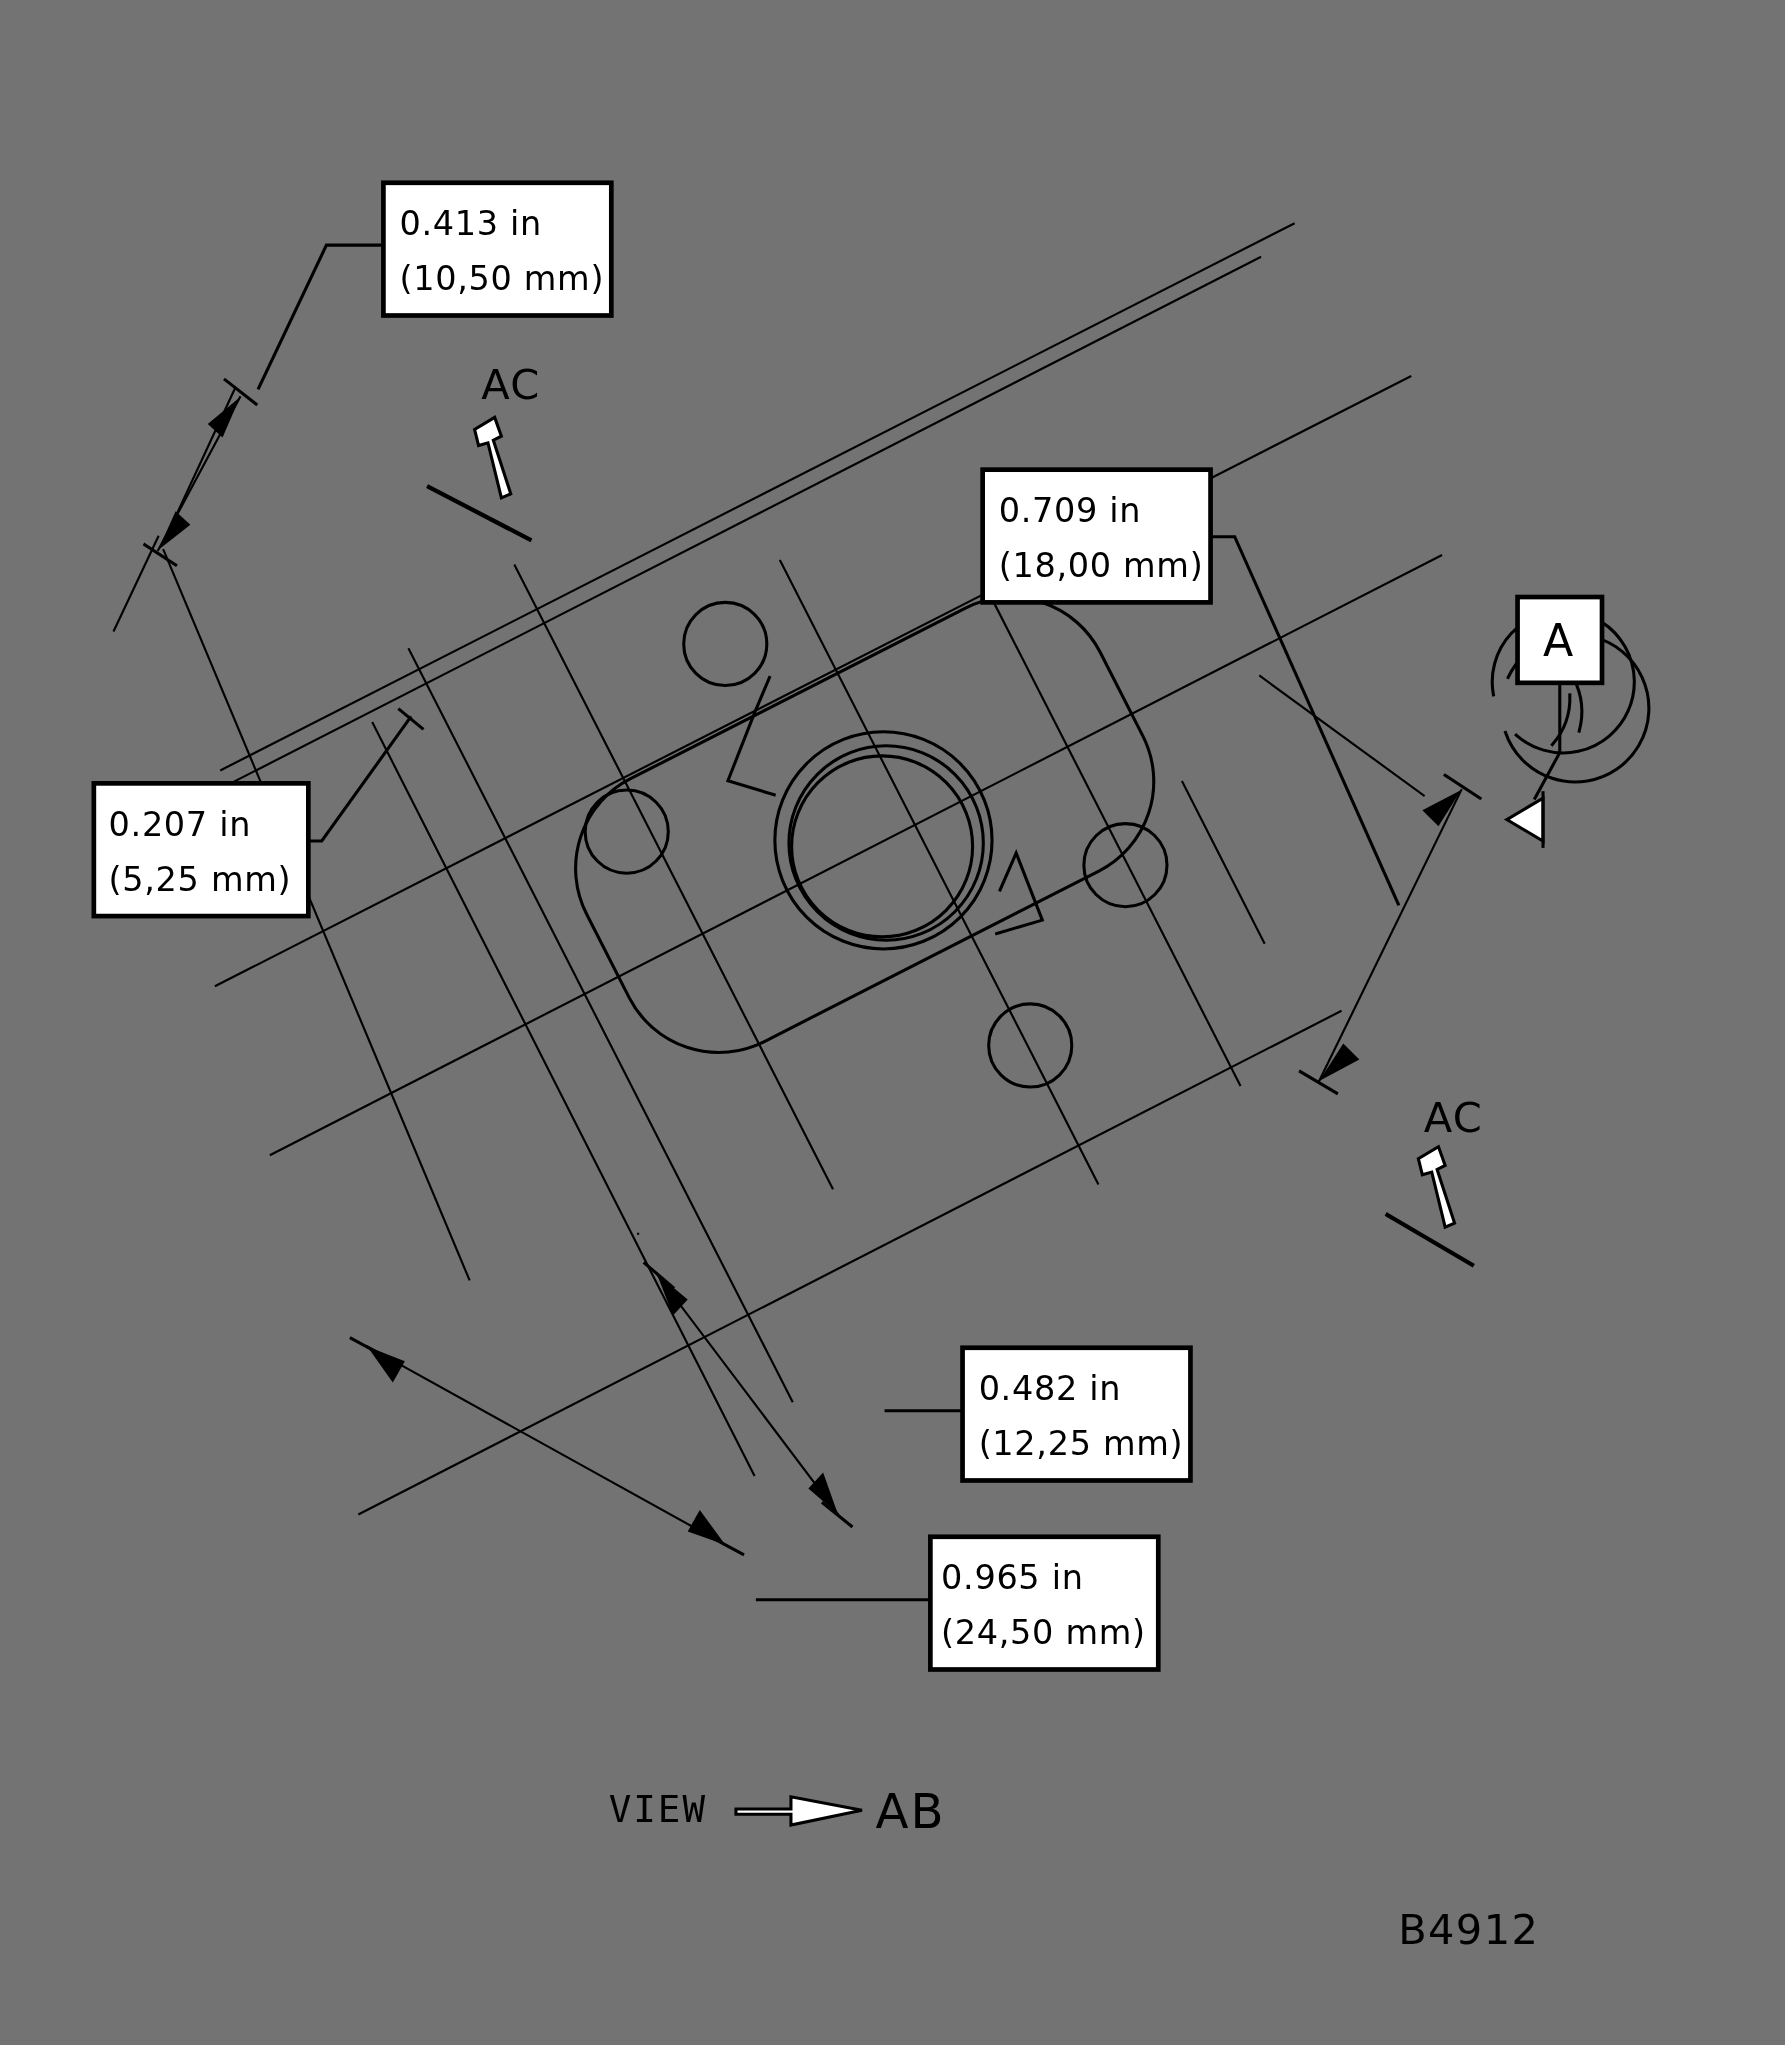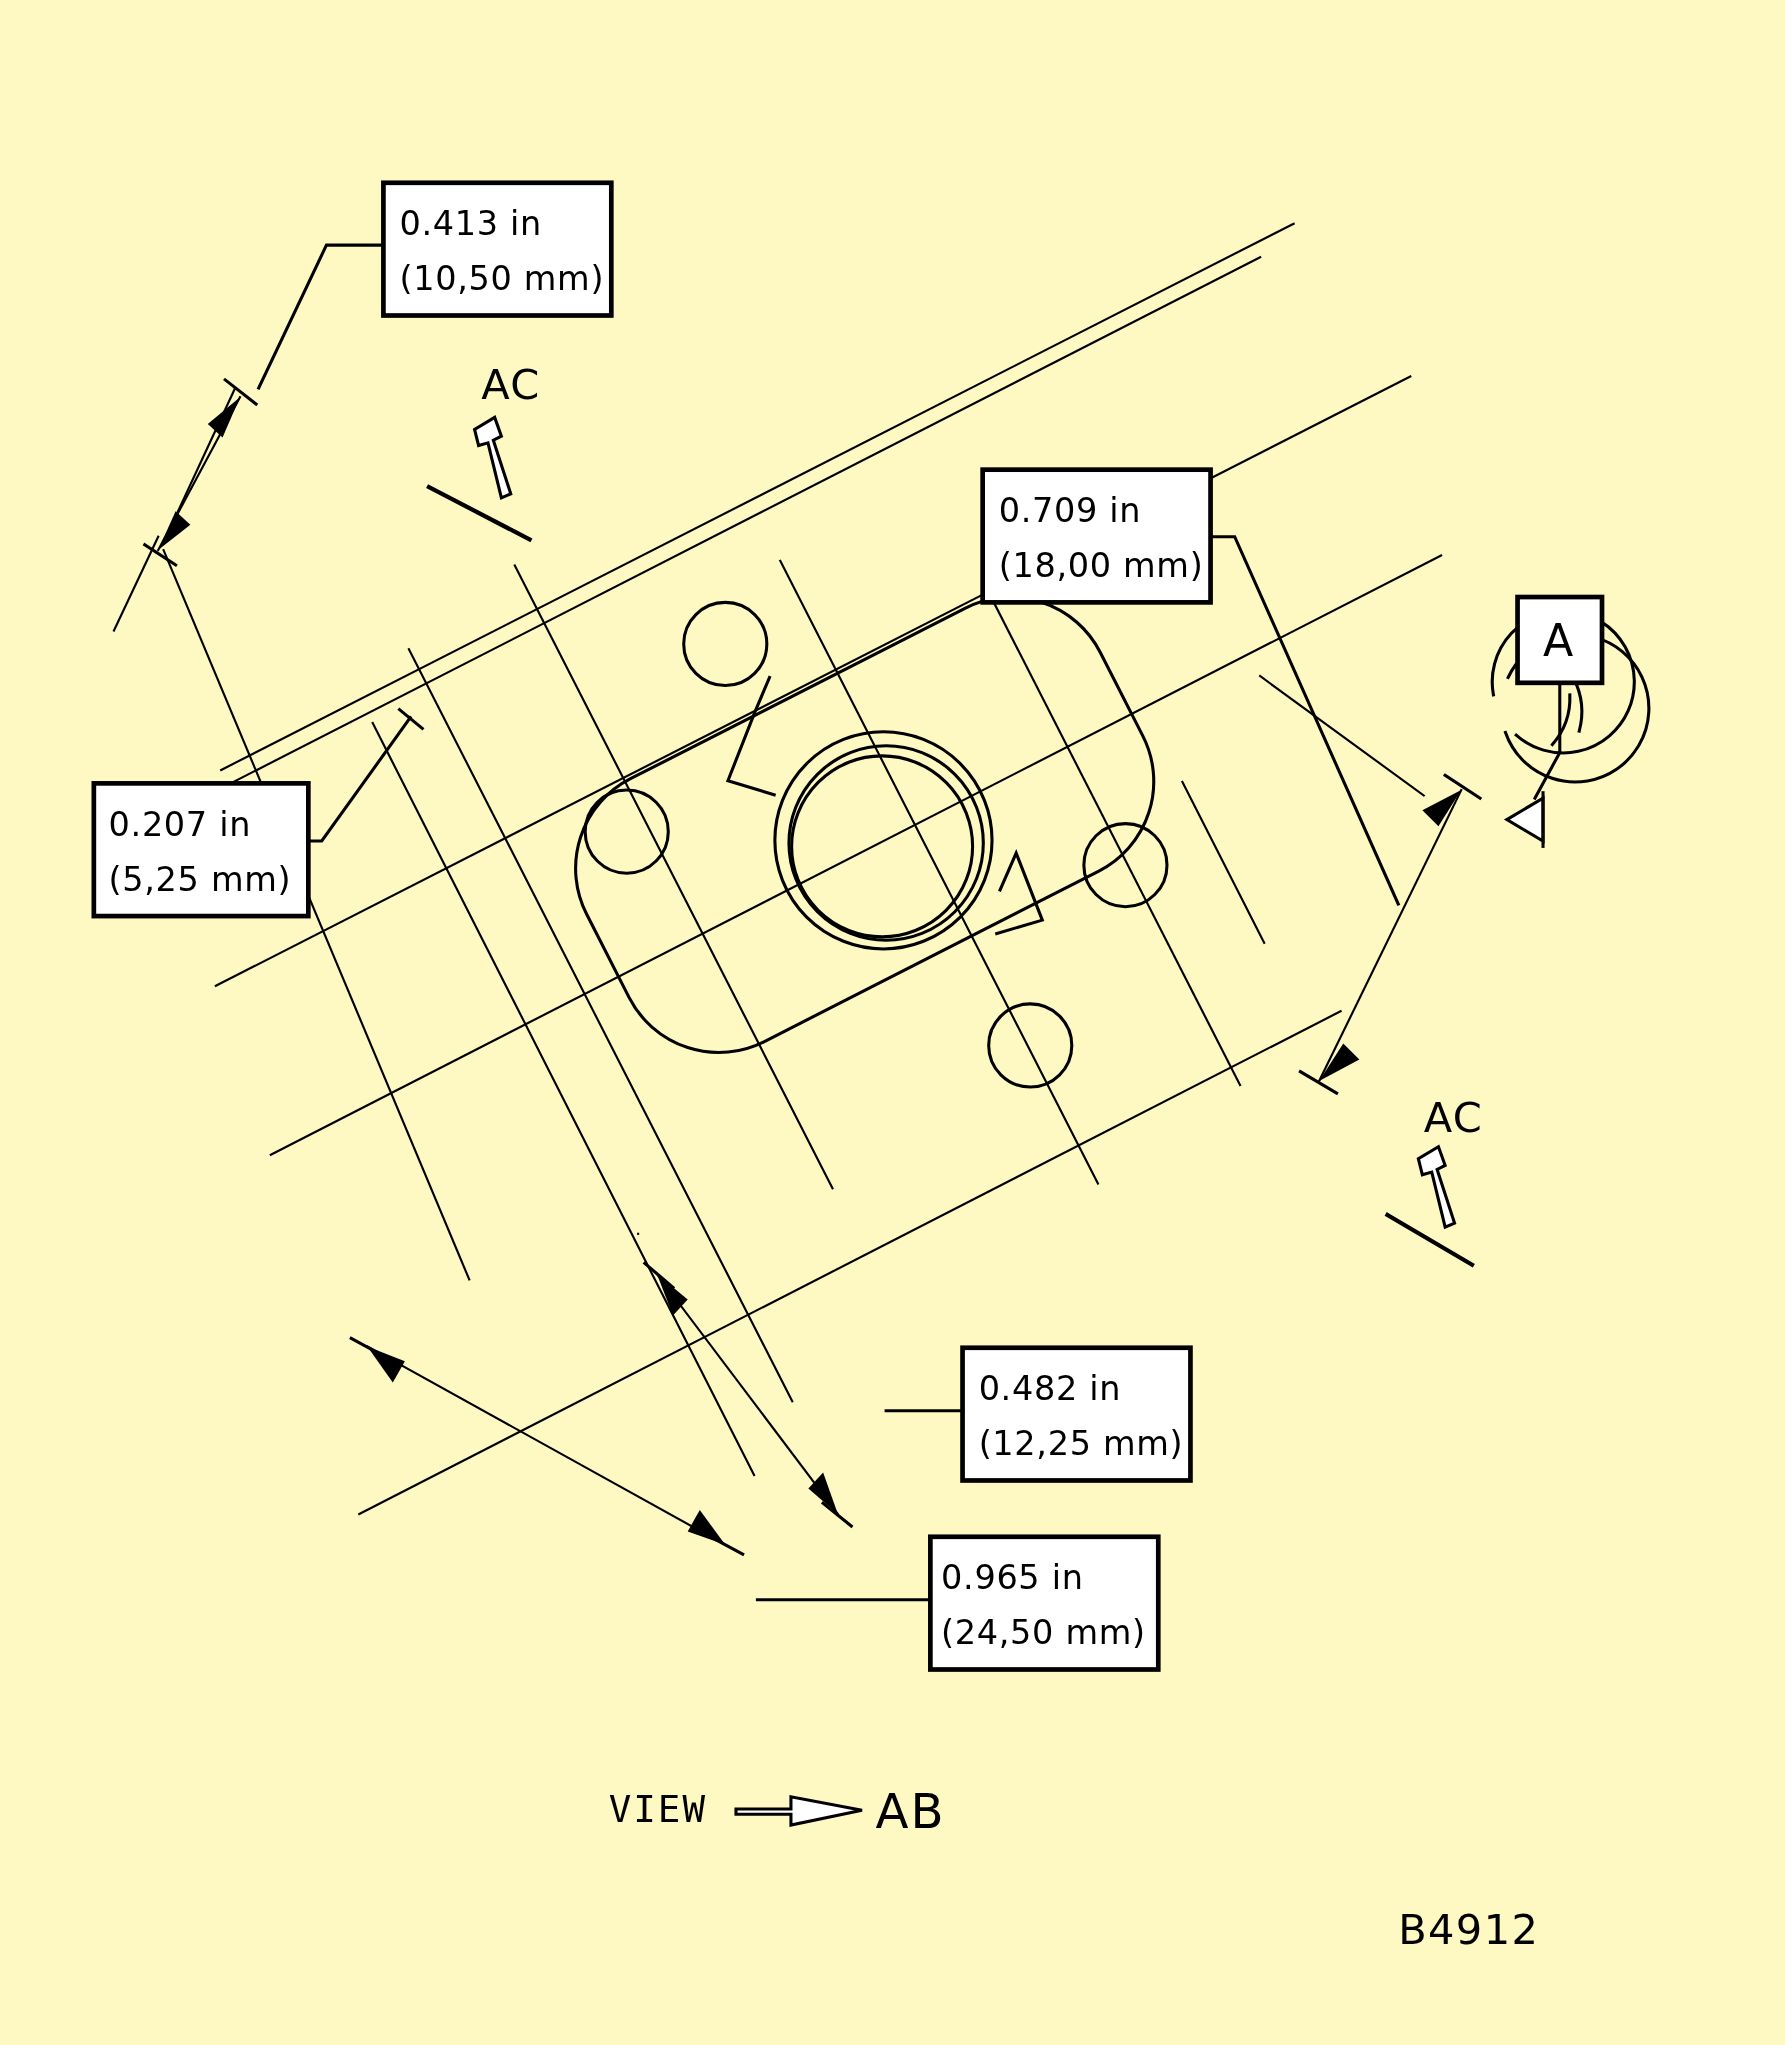--- a/index.html
+++ b/index.html
@@ -8,21 +8,21 @@
     padding: 0;
     background: #ffffff;
   }
   body {
     font-family: "DejaVu Sans", "Liberation Sans", sans-serif;
   }
   #sheet {
     position: relative;
     width: 1785px;
     height: 2046px;
-    background: #fef9c3;
+    background: #737373;
     overflow: hidden;
   }
   #drawing-svg {
     position: absolute;
     top: 0;
     left: 0;
     width: 1785px;
     height: 2046px;
   }
   .dim-text {

